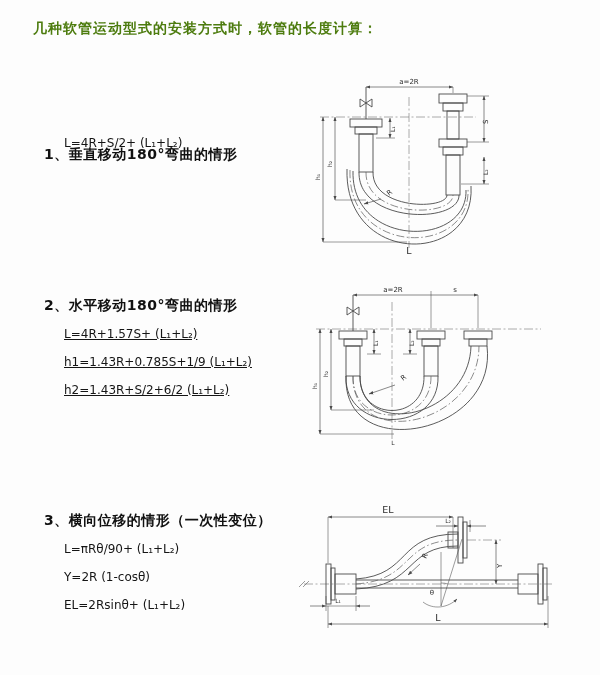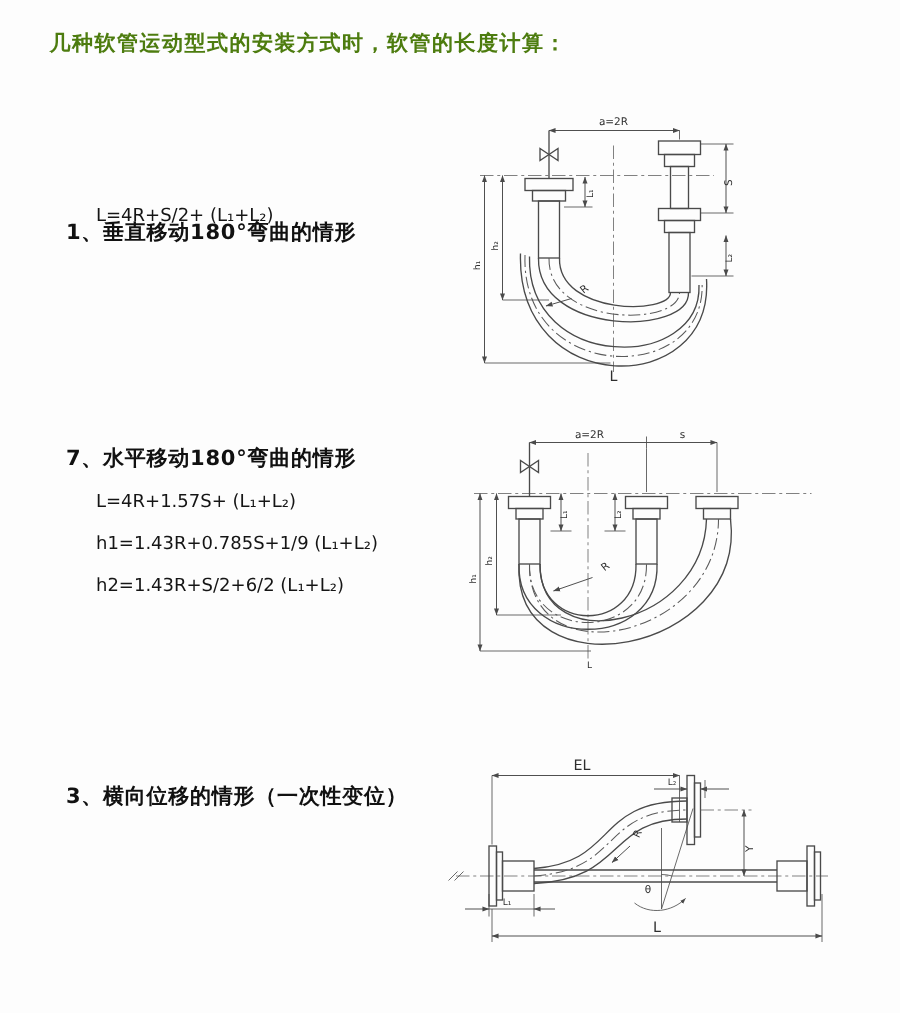--- a/index.html
+++ b/index.html
@@ -26,28 +26,33 @@
 
 <div class="page">
 
   <div class="title">几种软管运动型式的安装方式时，软管的长度计算：</div>
 
   <div class="sec-heading" style="left:44px;top:106px;margin-top:40px;">1、垂直移动180°弯曲的情形</div>
   <div class="formulas" style="left:64px;top:129px;">
     <div>L=4R+S/2+ (L₁+L₂)</div>
   </div>
 
-  <div class="sec-heading" style="left:44px;top:297px;">7、水平移动180°弯曲的情形</div>
-  <div class="formulas" style="left:64px;top:320px;">
+  <div class="sec-heading" style="left:44px;top:297px;">2、水平移动180°弯曲的情形</div>
+  <div class="formulas" style="left:64px;top:320px;text-decoration:underline;">
     <div>L=4R+1.57S+ (L₁+L₂)</div>
     <div>h1=1.43R+0.785S+1/9 (L₁+L₂)</div>
     <div>h2=1.43R+S/2+6/2 (L₁+L₂)</div>
   </div>
 
-  <div class="sec-heading" style="left:44px;top:512px;margin-top:10px;">3、横向位移的情形（一次性变位）</div>
+  <div class="sec-heading" style="left:44px;top:512px;">3、横向位移的情形（一次性变位）</div>
+  <div class="formulas" style="left:64px;top:535px;">
+    <div>L=πRθ/90+ (L₁+L₂)</div>
+    <div>Y=2R (1-cosθ)</div>
+    <div>EL=2Rsinθ+ (L₁+L₂)</div>
+  </div>
 
   <svg class="diagram" style="left:308px;top:72px;" width="290" height="185" viewBox="0 0 290 185">
     <defs>
       <marker id="ar1" viewBox="0 0 10 10" refX="9" refY="5" markerWidth="7.5" markerHeight="7.5" orient="auto-start-reverse">
         <path d="M0,1.6 L9.5,5 L0,8.4 z" fill="#4a4a4a"></path>
       </marker>
       <pattern id="hp1" width="3" height="3" patternUnits="userSpaceOnUse">
         <path d="M0,0L3,3M3,0L0,3" stroke="#6a6a6a" stroke-width="0.4"></path>
       </pattern>
     </defs>

